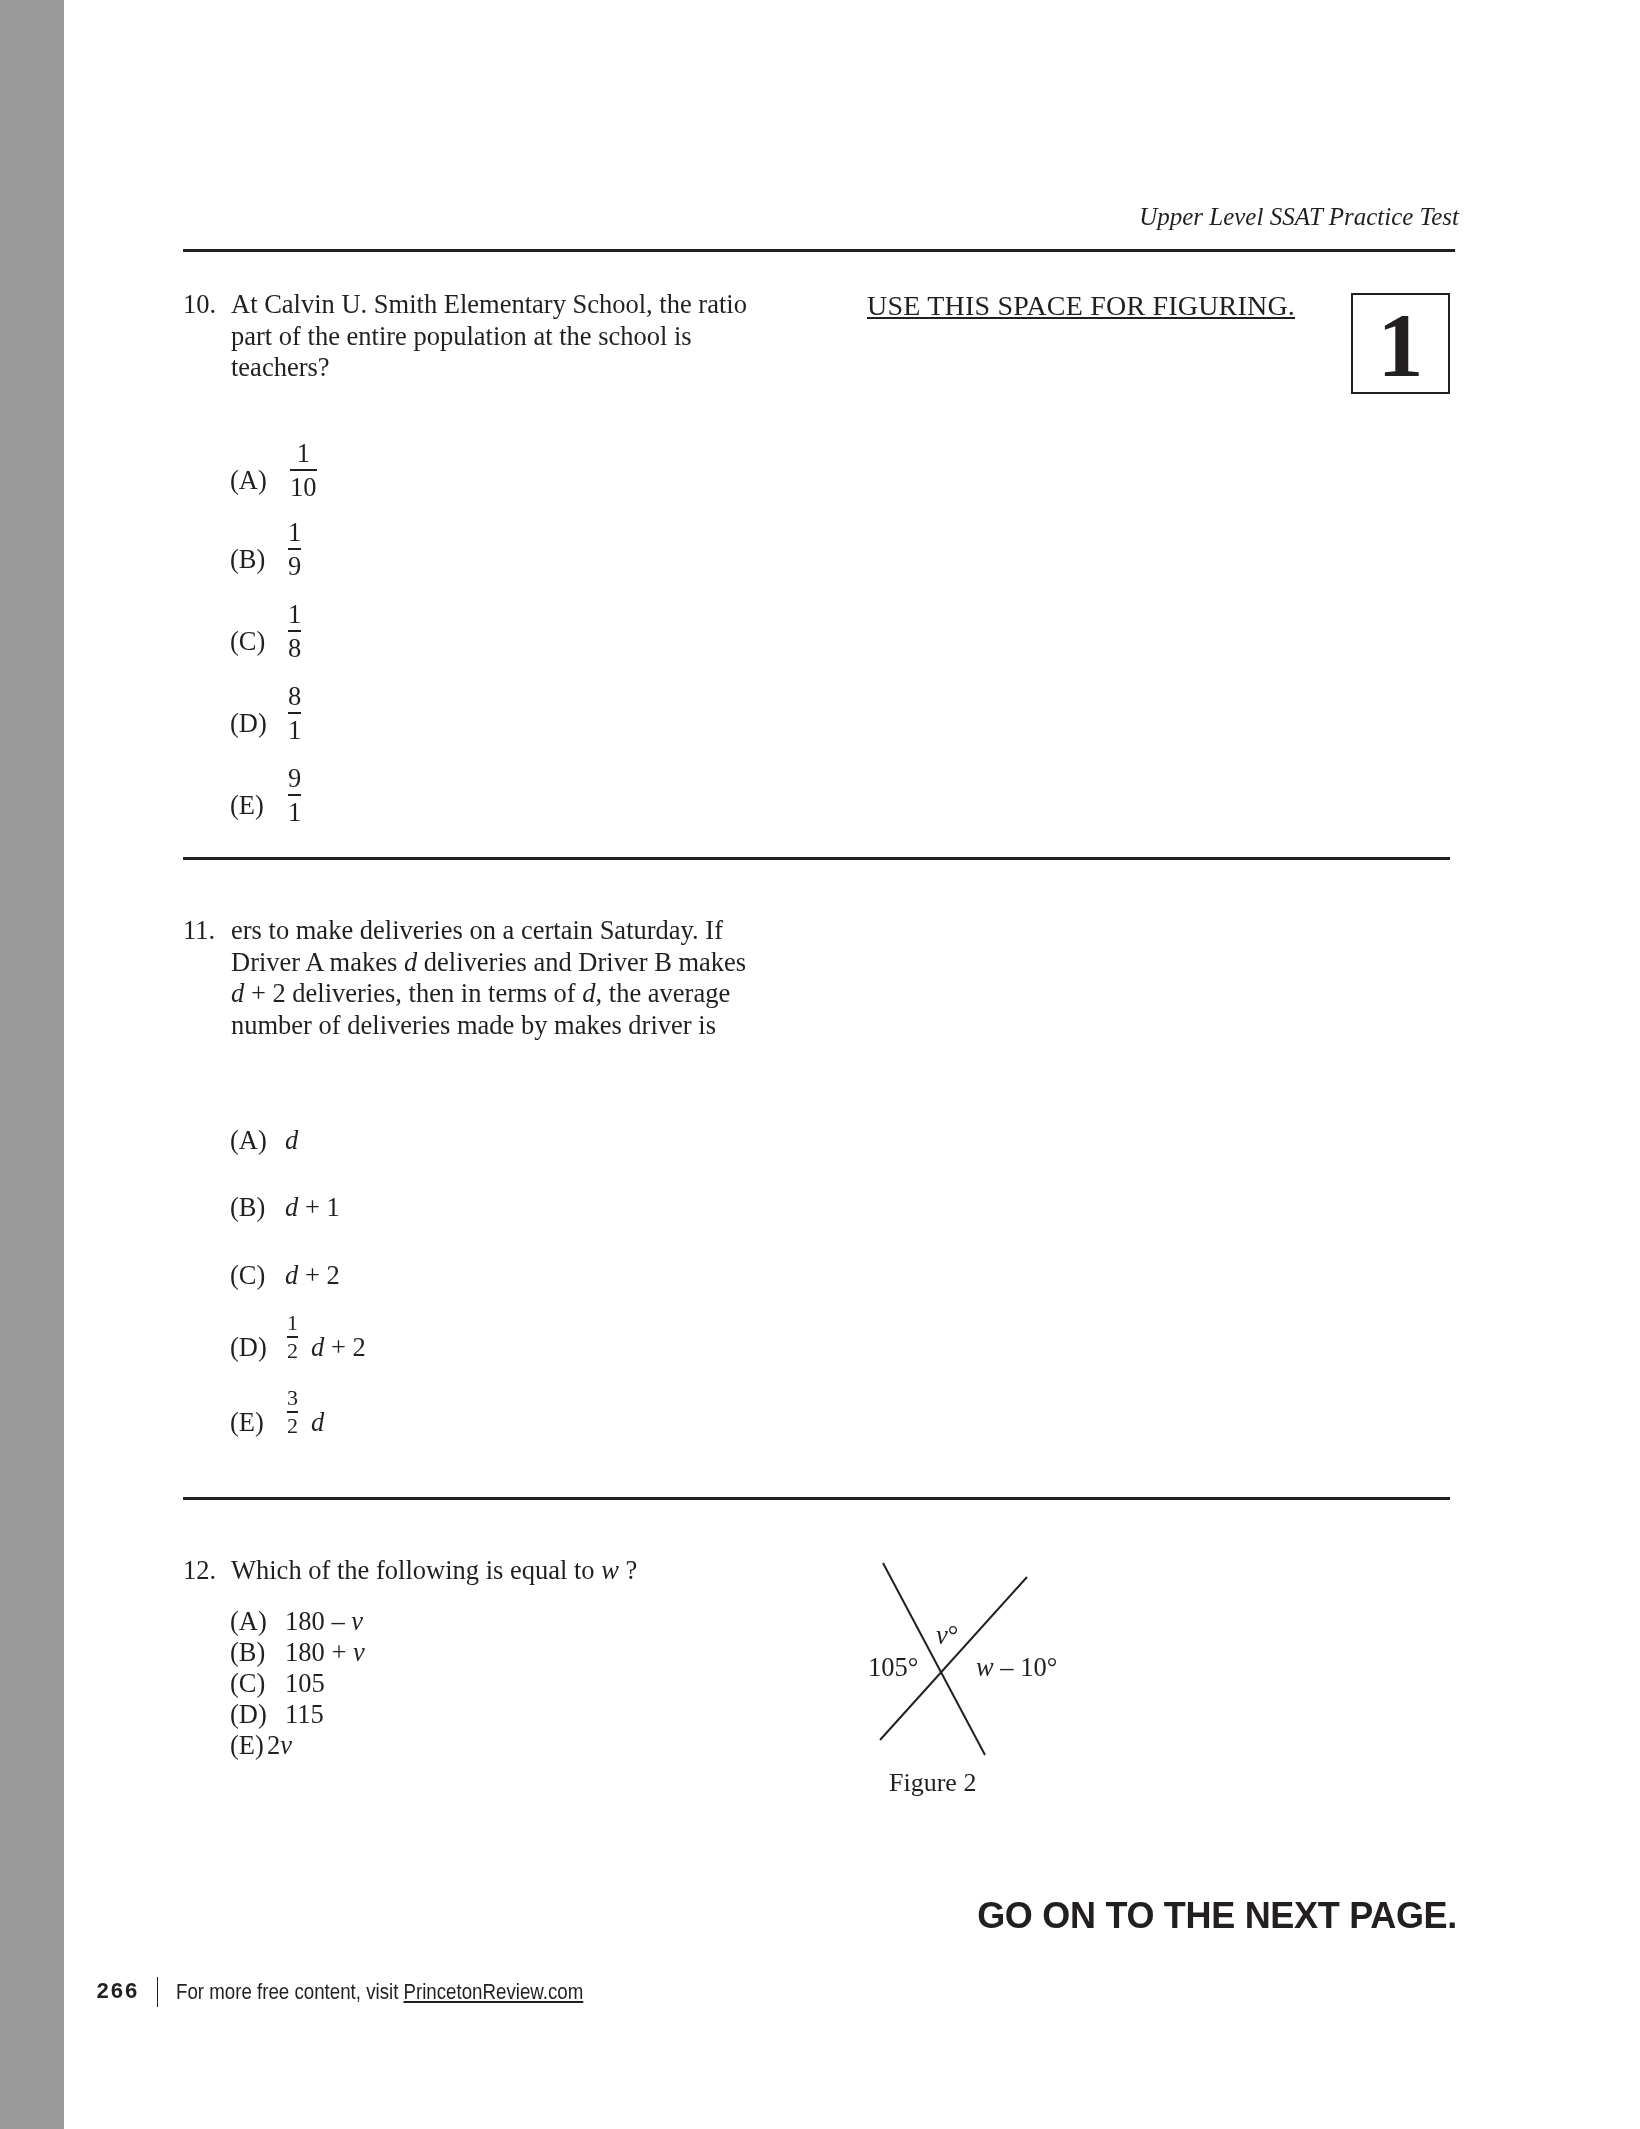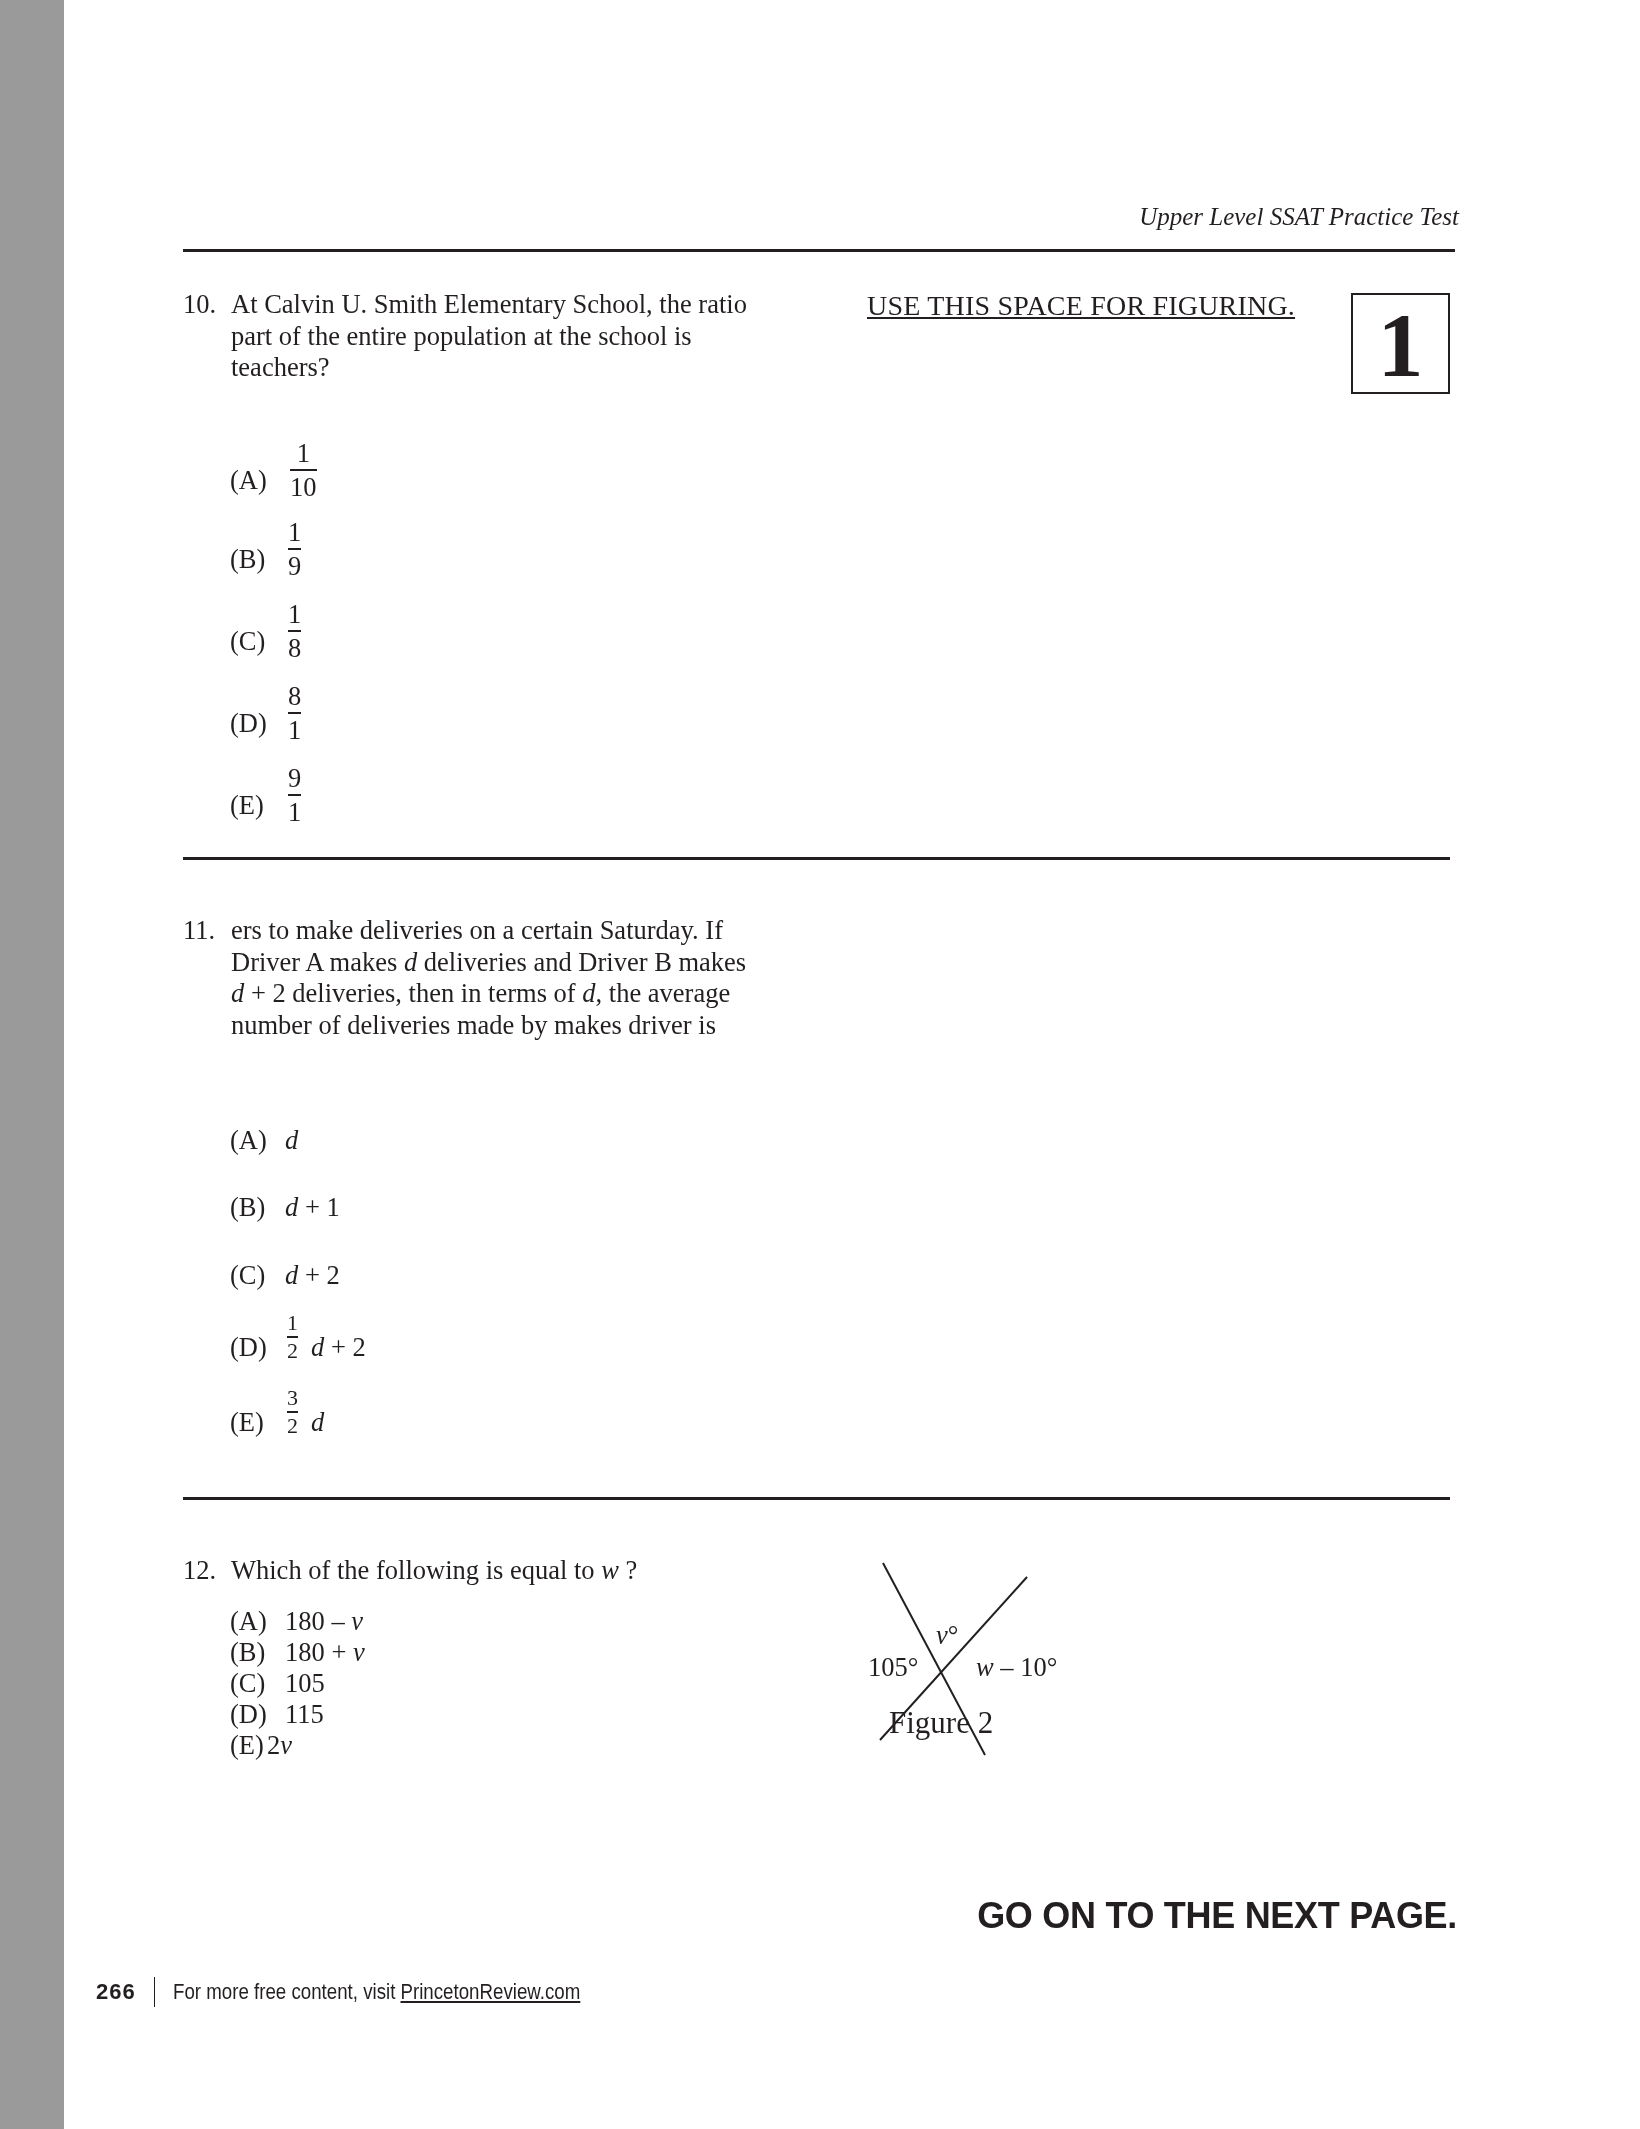--- a/index.html
+++ b/index.html
@@ -18,24 +18,24 @@
   .q .stem { position: absolute; left: 48px; top: 0; white-space: nowrap; }
   .opt { position: absolute; left: 230px; font-size: 26.5px; white-space: nowrap; }
   .opt .lbl { position: absolute; left: 0; top: 0; }
   .frac { position: absolute; display: inline-block; text-align: center; font-size: 26.5px; }
   .frac .n, .frac .d { display: block; line-height: 28px; }
   .frac .bar { display: block; height: 1.6px; background: #231f20; margin: 2px 0; }
   .smallfrac { font-size: 22px; }
   .smallfrac .n, .smallfrac .d { line-height: 22px; }
   i { font-style: italic; }
   .figure { position: absolute; left: 860px; top: 1555px; width: 240px; height: 260px; }
-  .fig-caption { position: absolute; left: 889px; top: 1705px; font-size: 31px; }
+  .fig-caption { position: absolute; left: 889px; top: 1768px; font-size: 26px; }
   .go-on { position: absolute; right: 183px; top: 1895px; font-family: "Liberation Sans", "DejaVu Sans", sans-serif; font-weight: bold; font-size: 36px; letter-spacing: -0.3px; }
   .footer { position: absolute; left: 96px; top: 1977px; font-family: "Liberation Sans", "DejaVu Sans", sans-serif; font-size: 22px; display: flex; align-items: center; }
-  .footer .page { font-weight: bold; letter-spacing: 1px; }
+  .footer .page { font-weight: bold; letter-spacing: 1px; font-family: Liberation Mono, monospace; }
   .footer .sep { width: 1.5px; height: 30px; background: #231f20; margin: 0 18px 0 18px; }
   .footer .link { text-decoration: underline; }
   .footer .txt { transform: scaleX(0.85); transform-origin: left; display: inline-flex; gap: 6px; }
 </style>
 </head>
 <body>
 
 <div class="gutter"></div>
 
 <div class="running-head">Upper Level SSAT Practice Test</div>

